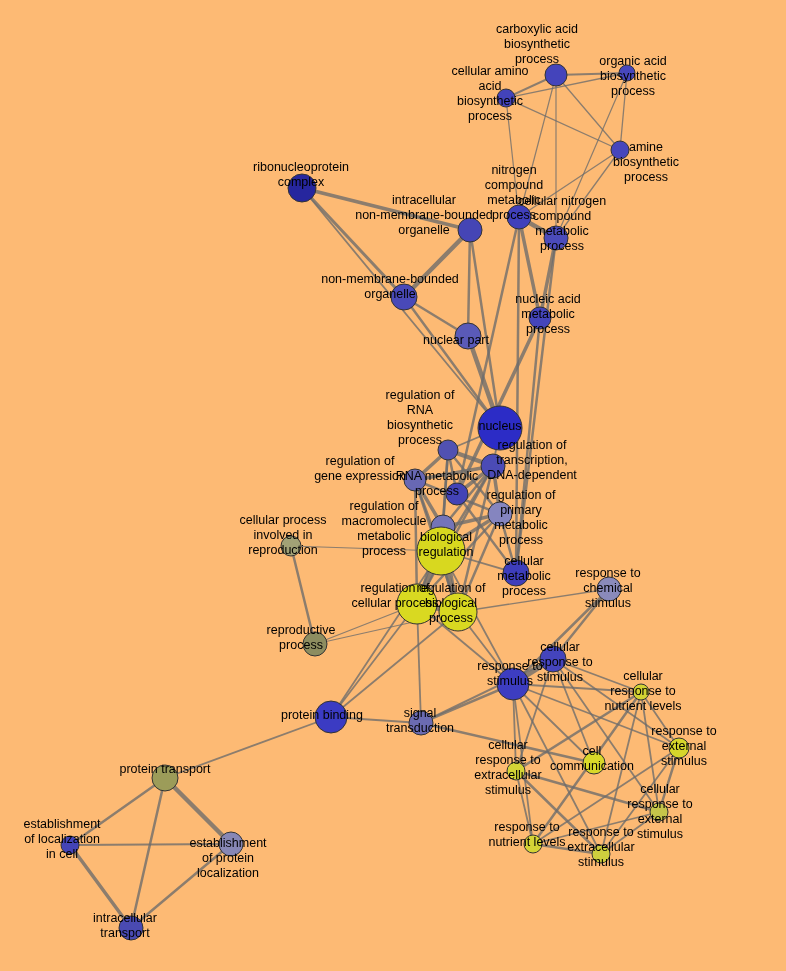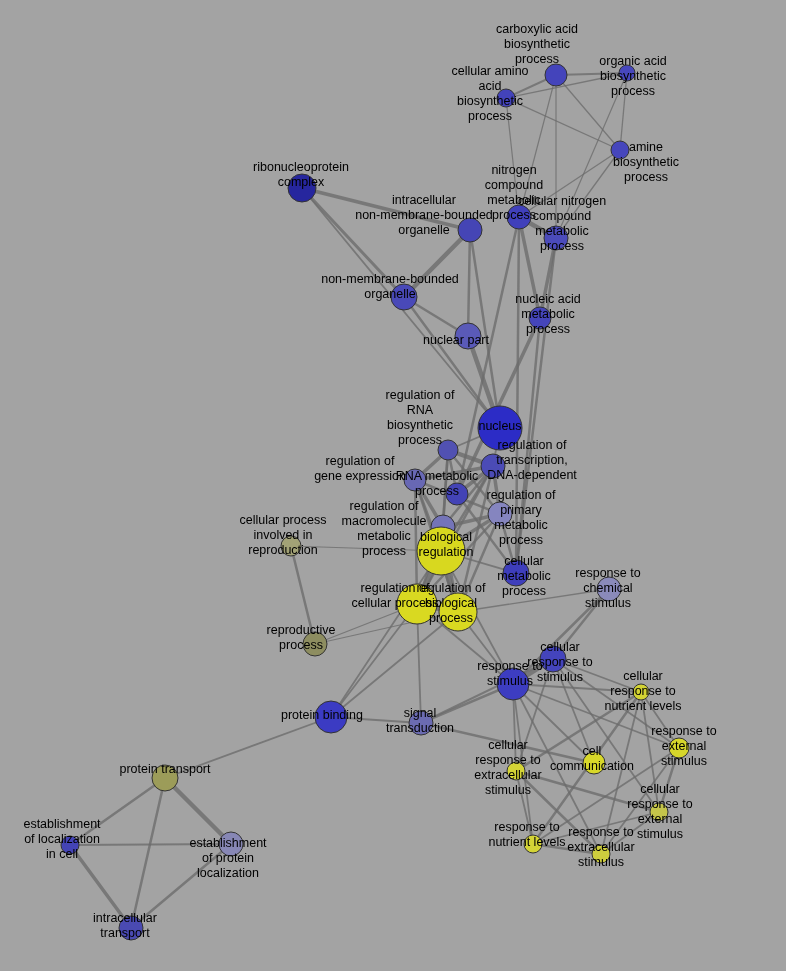--- a/index.html
+++ b/index.html
@@ -17,21 +17,21 @@
   }
   svg { display: block; }
   svg text {
     font-family: "Liberation Sans", sans-serif;
     fill: #000000;
   }
 </style>
 </head>
 <body>
 
-<div class="canvas" style="background: #a3a3a3;">
+<div class="canvas" style="background: #fdba74;">
   <svg width="786" height="971" viewBox="0 0 786 971" xmlns="http://www.w3.org/2000/svg">
     <g>
         <line x1="556" y1="75" x2="627" y2="73" stroke="#6b6b6b" stroke-width="2" stroke-opacity="0.78" stroke-linecap="round"></line>
         <line x1="556" y1="75" x2="506" y2="98" stroke="#6b6b6b" stroke-width="2" stroke-opacity="0.78" stroke-linecap="round"></line>
         <line x1="556" y1="75" x2="620" y2="150" stroke="#6b6b6b" stroke-width="1.3" stroke-opacity="0.78" stroke-linecap="round"></line>
         <line x1="627" y1="73" x2="620" y2="150" stroke="#6b6b6b" stroke-width="1.3" stroke-opacity="0.78" stroke-linecap="round"></line>
         <line x1="627" y1="73" x2="506" y2="98" stroke="#6b6b6b" stroke-width="1.3" stroke-opacity="0.78" stroke-linecap="round"></line>
         <line x1="506" y1="98" x2="620" y2="150" stroke="#6b6b6b" stroke-width="1.3" stroke-opacity="0.78" stroke-linecap="round"></line>
         <line x1="556" y1="75" x2="519" y2="217" stroke="#6b6b6b" stroke-width="1.2" stroke-opacity="0.78" stroke-linecap="round"></line>
         <line x1="506" y1="98" x2="519" y2="217" stroke="#6b6b6b" stroke-width="1.2" stroke-opacity="0.78" stroke-linecap="round"></line>

